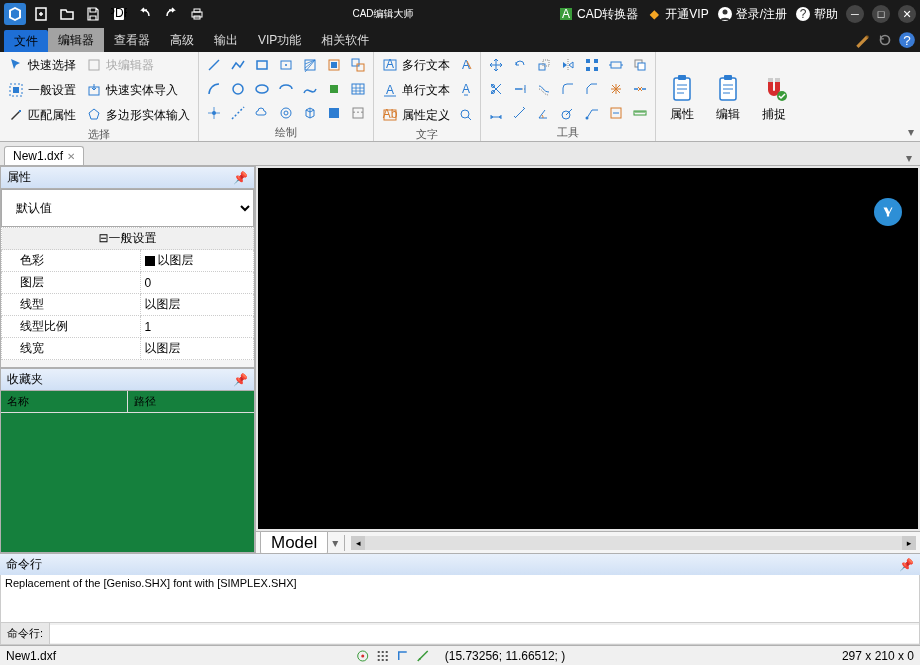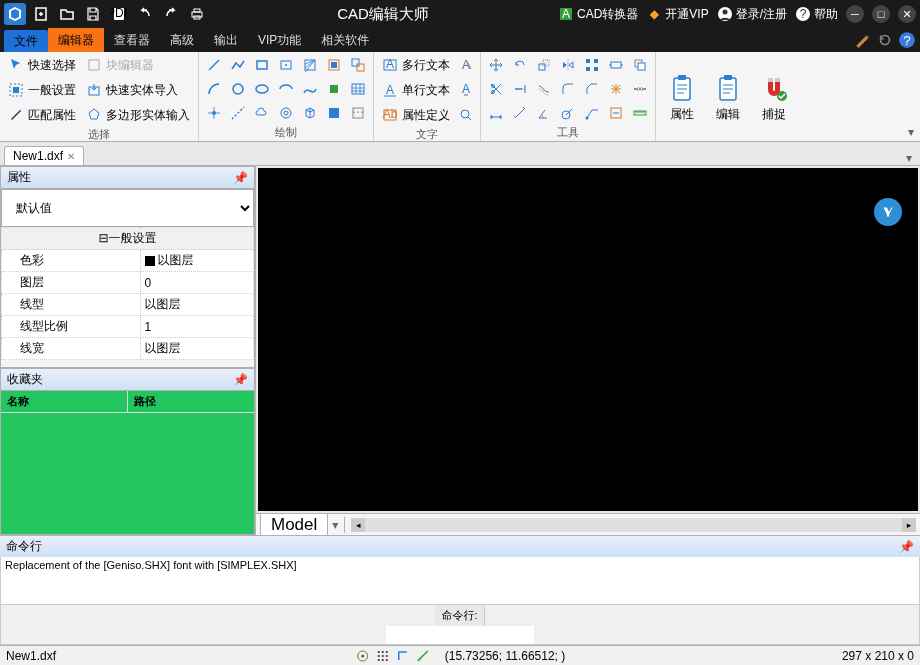--- a/index.html
+++ b/index.html
@@ -4,31 +4,31 @@
 <style>
 * { margin: 0; padding: 0; box-sizing: border-box; font-family: "Microsoft YaHei", Arial, sans-serif; font-size: 12px; }
 body { width: 920px; height: 665px; background: #f0f0f0; overflow: hidden; display: flex; flex-direction: column; }
 
 
 .titlebar { background: #1a1a1a; height: 28px; display: flex; align-items: center; padding: 0 4px; color: #fff; }
 .titlebar-left { display: flex; gap: 4px; align-items: center; }
 .tb-btn { width: 22px; height: 22px; display: flex; align-items: center; justify-content: center; border-radius: 3px; cursor: pointer; }
 .tb-btn svg { width: 16px; height: 16px; }
 .tb-logo { background: #2d7dd2; }
-.titlebar-center { flex: 1; text-align: center; color: #fff; font-size: 15px; }
+.titlebar-center { flex: 1; text-align: center; color: #fff; font-size: 10px; }
 .titlebar-right { display: flex; gap: 8px; align-items: center; }
 .tr-item { display: flex; align-items: center; gap: 3px; cursor: pointer; font-size: 12px; }
 .tr-item .ic { width: 16px; height: 16px; display: inline-flex; align-items: center; justify-content: center; }
 .win-btn { width: 18px; height: 18px; border-radius: 50%; background: #444; display: flex; align-items: center; justify-content: center; cursor: pointer; color: #fff; font-size: 11px; }
 
 
 .menubar { background: #1a1a1a; height: 24px; display: flex; align-items: stretch; }
 .menu-item { padding: 0 10px; color: #ddd; display: flex; align-items: center; cursor: pointer; font-size: 12px; }
 .menu-item.active-file { background: #1e6fd6; color: #000000; border-radius: 2px 2px 0 0; margin: 2px 0 0 4px; }
-.menu-item.active-tab { background: #f97316; color: #000; }
+.menu-item.active-tab { background: #a3a3a3; color: #000; }
 .menubar-right { margin-left: auto; display: flex; align-items: center; gap: 4px; padding-right: 4px; }
 .mb-icon { width: 18px; height: 18px; display: flex; align-items: center; justify-content: center; cursor: pointer; }
 
 
 .ribbon { background: #f5f5f5; height: 90px; border-bottom: 1px solid #b0b0b0; display: flex; position: relative; }
 .ribbon-group { border-right: 1px solid #d0d0d0; padding: 2px 4px 0; display: flex; flex-direction: column; }
 .ribbon-group-body { flex: 1; display: flex; gap: 2px; }
 .ribbon-group-label { text-align: center; font-size: 11px; color: #555; padding: 1px 0; }
 .rbn-col { display: flex; flex-direction: column; gap: 3px; }
 .rbn-btn { display: flex; align-items: center; gap: 4px; padding: 2px 4px; cursor: pointer; white-space: nowrap; height: 22px; border-radius: 2px; }
@@ -54,41 +54,41 @@
 .prop-select { width: 100%; border: 1px solid #aaa; padding: 10px; background: #fff; font-size: 12px; }
 .prop-table { width: 100%; border-collapse: collapse; font-size: 11px; background: #fff; }
 .prop-table td { border: 1px dotted #ccc; padding: 2px 4px; height: 20px; }
 .prop-table .k { width: 55%; padding-left: 18px; }
 .prop-table .grp td { background: #f0f0f0; font-weight: normal; padding-left: 4px; text-align: center; }
 .prop-table .grp .expander { display: inline-block; width: 10px; }
 .prop-body { overflow-y: auto; height: 140px; position: relative; }
 .prop-body::-webkit-scrollbar { width: 16px; }
 .prop-body::-webkit-scrollbar-track { background: #eee; }
 .prop-body::-webkit-scrollbar-thumb { background: #ccc; }
-.fav-body { background: #22c55e; flex: 1; font-weight: bold; }
+.fav-body { background: #15803d; flex: 1; }
 .fav-head { display: flex; border-bottom: 1px solid #ddd; }
 .fav-head div { flex: 1; padding: 3px 6px; font-size: 11px; }
 .fav-head div:first-child { border-right: 1px solid #ddd; }
 
 .canvas-area { flex: 1; display: flex; flex-direction: column; background: #e8e8e8; }
 .canvas { flex: 1; background: #000; position: relative; margin: 2px; }
 .canvas-badge { position: absolute; top: 30px; right: 16px; width: 28px; height: 28px; background: #2d8fd6; border-radius: 50%; display: flex; align-items: center; justify-content: center; color: #fff; }
 .canvas-bottom { height: 22px; display: flex; align-items: center; background: #f5f5f5; border-top: 1px solid #b0b0b0; }
 .model-tab { background: #fff; border: 1px solid #b0b0b0; padding: 1px 10px; margin-left: 4px; font-size: 17px; border-radius: 0 0 3px 3px; cursor: pointer; }
 .canvas-bottom .dd { margin-left: auto; padding: 0 4px; color: #666; cursor: pointer; }
 .hscroll { flex: 1; height: 14px; margin: 0 4px; background: #e0e0e0; position: relative; }
 .hscroll .arrow { position: absolute; top: 0; width: 14px; height: 14px; background: #ccc; display:flex; align-items:center; justify-content:center; font-size:9px; cursor:pointer;}
 .hscroll .arrow.l { left: 0; } .hscroll .arrow.r { right: 0; }
 
 
 .cmd-panel { border-top: 1px solid #b0b0b0; }
 .cmd-header { background: linear-gradient(#e8f0fb, #d0e0f5); padding: 2px 6px; font-size: 12px; display:flex; align-items:center; }
 .cmd-header .pin { margin-left:auto; color:#555; cursor:pointer; }
 .cmd-log { background: #fff; height: 48px; padding: 2px 4px; font-size: 11px; overflow: auto; border: 1px solid #ccc; border-top:none; }
-.cmd-input-row { display: flex; align-items: center; background: #f0f0f0; border: 1px solid #ccc; border-top:none;flex-direction:column;}
+.cmd-input-row { display: flex; align-items: center; background: #f0f0f0; border: 1px solid #ccc; border-top:none;}
 .cmd-label { background: #e8e8e8; padding: 3px 6px; border-right: 1px solid #ccc; font-size: 11px; }
 .cmd-input { flex: 1; border: none; background: #fff; padding: 3px; font-size: 11px; outline: none; }
 
 
 .statusbar { height: 20px; background: #f0f0f0; border-top: 1px solid #b0b0b0; display: flex; align-items: center; font-size: 11px; padding: 0 6px; }
 .statusbar .sb-left { }
 .statusbar .sb-center { position:absolute; left:50%; transform:translateX(-50%); display:flex; gap:6px; align-items:center;}
 .statusbar .sb-icons { display:flex; gap:4px; margin-right:8px;}
 .statusbar .sb-ic { width:16px; height:16px; display:flex; align-items:center; justify-content:center; cursor:pointer;}
 .statusbar .sb-right { margin-left: auto; }

